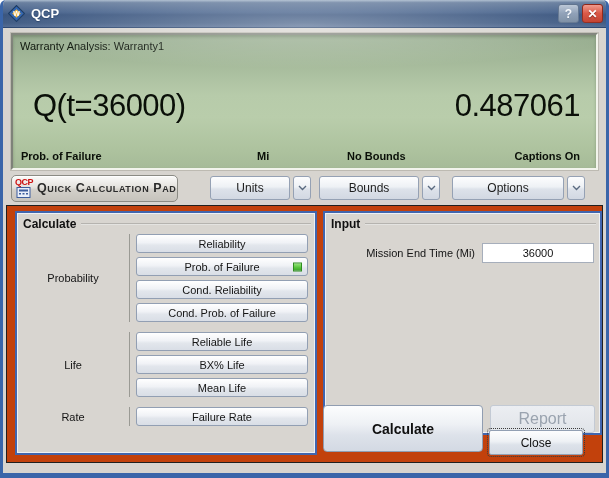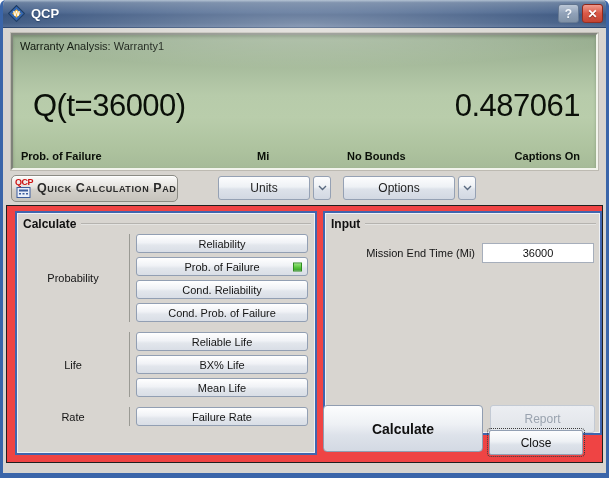--- a/index.html
+++ b/index.html
@@ -70,27 +70,27 @@
   .qcp-logo-text{ font-size:9px; font-weight:bold; color:#cc1111; letter-spacing:-0.5px; line-height:9px; }
   .pad-label{ font-variant:small-caps; font-weight:bold; font-size:12.5px; color:#2b2b2b; letter-spacing:0.6px; white-space:nowrap; }
   .dd{ display:flex; align-items:center; }
   .dd-units{ margin-left:32px; } .dd-bounds{ margin-left:8px; } .dd-options{ margin-left:12px; }
   .dd-body,.dd-arrow{
     height:24px; border:1px solid #95a1b4; border-radius:3px;
     background:linear-gradient(180deg,#fdfdfe 0%,#eef1f5 45%,#dde2ea 55%,#d2d8e2 100%);
     display:flex; align-items:center; justify-content:center;
     font-size:12px; color:#1d1d1d;
   }
-  .dd-units .dd-body{ width:92px;margin-left:8px; } .dd-bounds .dd-body{ width:100px; } .dd-options .dd-body{ width:112px; }
+  .dd-units .dd-body{ width:80px; } .dd-bounds .dd-body{ width:100px; } .dd-options .dd-body{ width:112px; }
   .dd-arrow{ width:18px; margin-left:3px; }
 
   
   .main{
     margin:2px -5px 0 -5px; height:258px; position:relative;
-    border:1px solid #1f1f1f; background:#ef4444;
+    border:1px solid #1f1f1f; background:#c2410c;
   }
   .group{
     position:absolute; border:2px solid #4165ad; background:#d8d5d0;
     box-shadow:inset 0 0 0 1px #eef1f5;
     padding:2px 0 0 0;
   }
   .g-calc{ left:8px; top:5px; width:302px; height:244px; }
   .g-input{ left:316px; top:5px; width:279px; height:224px; }
   .g-head{ display:flex; align-items:center; padding:2px 4px 3px 6px; }
   .g-title{ font-size:12px; font-weight:bold; color:#101010; white-space:nowrap; }
@@ -124,21 +124,21 @@
     border:1px solid #909db1; border-radius:4px;
     background:linear-gradient(180deg,#fcfdfe 0%,#eef1f5 40%,#dde2ea 65%,#d3d9e3 100%);
     font-size:14px; font-weight:bold; color:#101010;
     display:flex; align-items:center; justify-content:center; cursor:default;
     font-family:"Liberation Sans",sans-serif;
   }
   .btn-report{
     position:absolute; left:483px; top:199px; width:105px; height:28px;
     border:1px solid #c3cad4; border-radius:3px;
     background:linear-gradient(180deg,#eceef2 0%,#e0e4e9 100%);
-    font-size:12px; color:#9aa3af;
+    font-size:16px; color:#9aa3af;
     display:flex; align-items:center; justify-content:center; cursor:default;
   }
   .btn-close{
     position:absolute; left:482px; top:224px; width:94px; height:25px;
     border:1px solid #929fb3; border-radius:2px;
     background:linear-gradient(180deg,#fdfdfe 0%,#eef1f5 45%,#dde2ea 60%,#d4dae3 100%);
     font-size:12px; color:#111111;
     display:flex; align-items:center; justify-content:center; cursor:default;
     outline:1px dotted #3c3c3c; outline-offset:1px;
   }
@@ -195,20 +195,28 @@
       </div>
 
       <div class="dd dd-units">
         <div class="dd-body">Units</div>
         <div class="dd-arrow">
           <svg width="9" height="6" viewBox="0 0 9 6">
               <polyline points="1,1 4.5,4.5 8,1" fill="none" stroke="#5a6a80" stroke-width="1.4"></polyline>
             </svg>
         </div>
       </div>
+      <div class="dd dd-bounds">
+        <div class="dd-body">Bounds</div>
+        <div class="dd-arrow">
+          <svg width="9" height="6" viewBox="0 0 9 6">
+              <polyline points="1,1 4.5,4.5 8,1" fill="none" stroke="#5a6a80" stroke-width="1.4"></polyline>
+            </svg>
+        </div>
+      </div>
       <div class="dd dd-options">
         <div class="dd-body">Options</div>
         <div class="dd-arrow">
           <svg width="9" height="6" viewBox="0 0 9 6">
               <polyline points="1,1 4.5,4.5 8,1" fill="none" stroke="#5a6a80" stroke-width="1.4"></polyline>
             </svg>
         </div>
       </div>
     </div>
 

